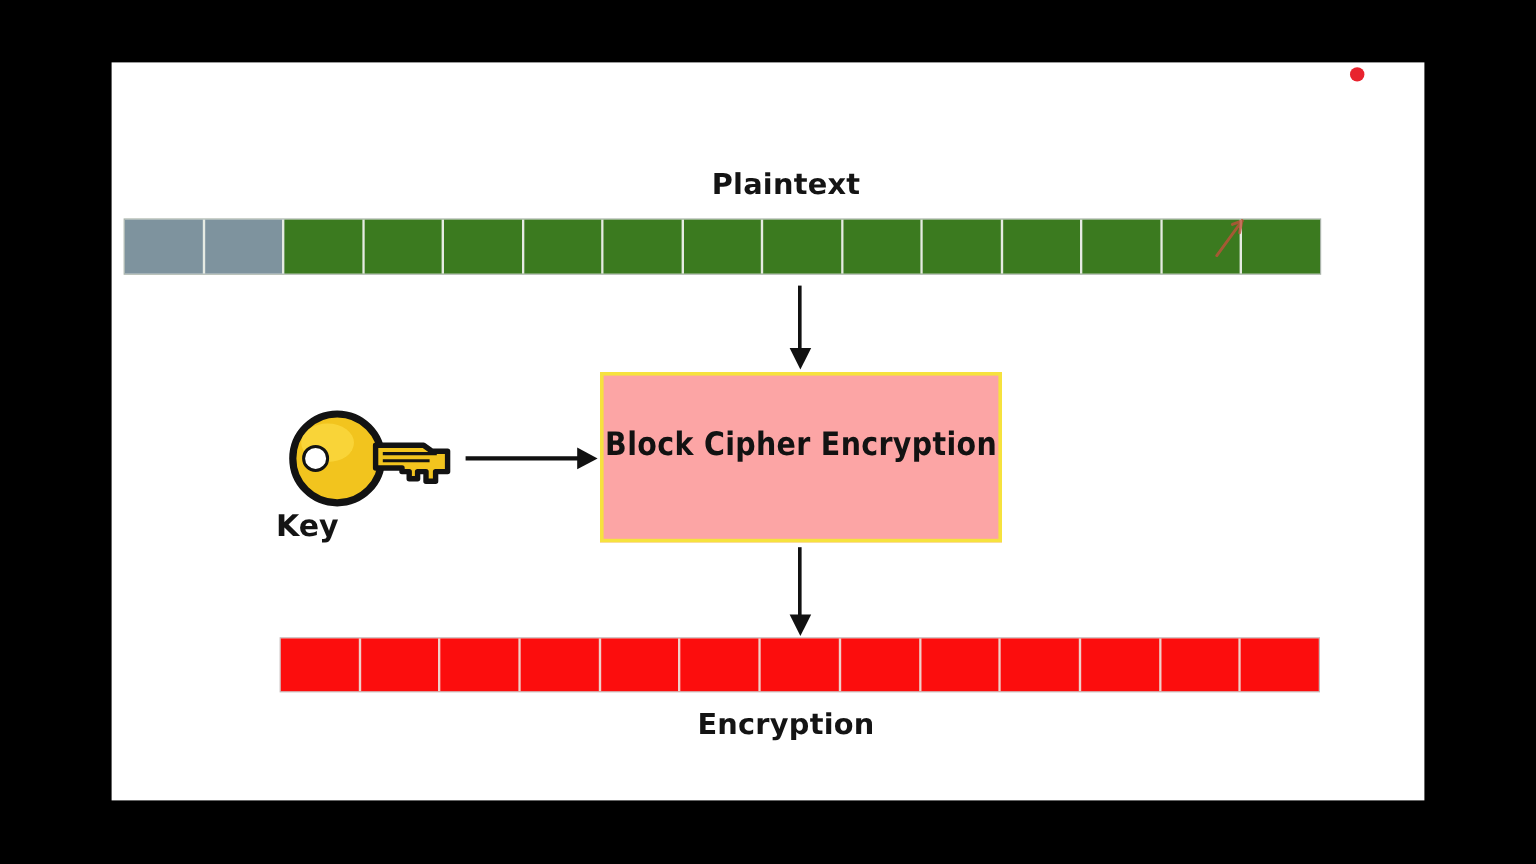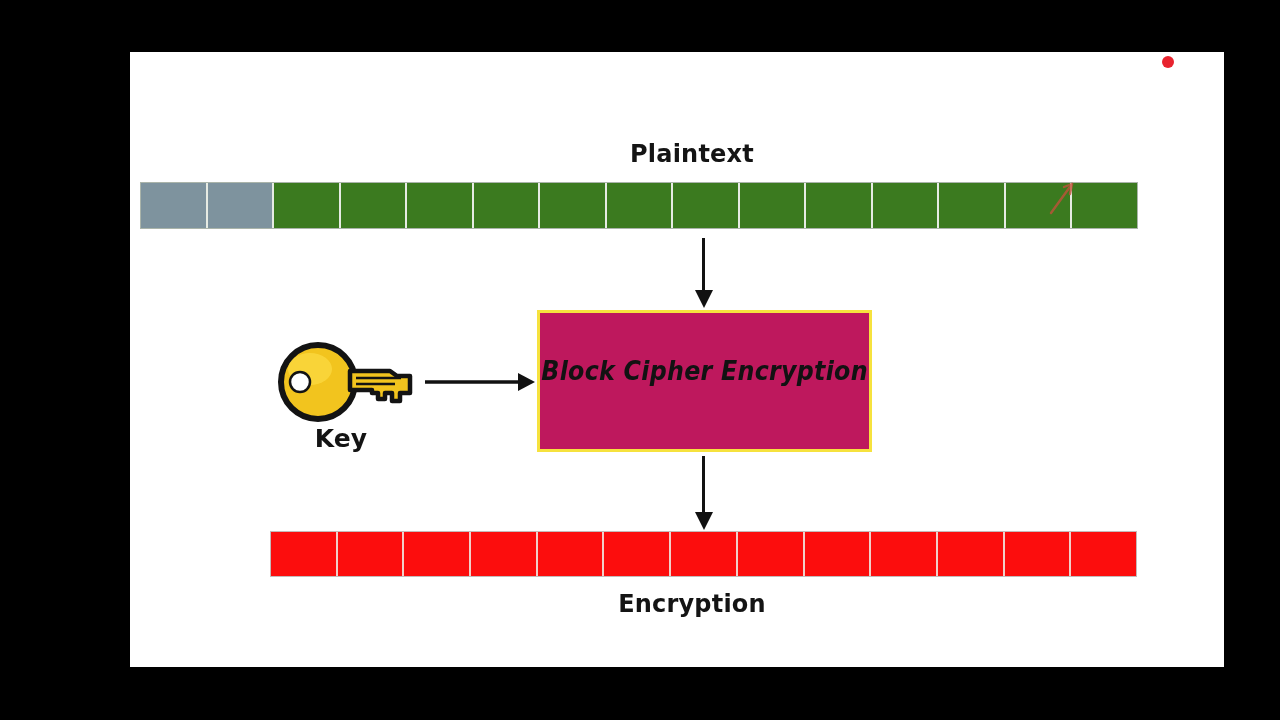--- a/index.html
+++ b/index.html
@@ -1,20 +1,19 @@
 <!DOCTYPE html>
 <html><head>
 <meta charset="utf-8">
 <style>
   html,body{margin:0;padding:0;background:#000;}
   *{box-sizing:border-box;}
   .stage{
     position:relative;width:1212px;height:720px;overflow:hidden;
     font-family:"DejaVu Sans","Liberation Sans",sans-serif;
-    margin-left:37px;
   }
   .slide{
     position:absolute;left:93px;top:52px;width:1094px;height:615px;
   }
   .rec-dot{
     position:absolute;left:1125px;top:56px;width:12px;height:12px;border-radius:50%;
   }
   .noise{
     position:absolute;left:1272px;top:52px;width:7px;height:613px;opacity:.55;
     background:
@@ -38,21 +37,21 @@
   .cipher-box{
     position:absolute;left:500px;top:310px;width:335px;height:142px;
     border:3px solid;display:flex;justify-content:center;align-items:flex-start;
   }
   .cipher-box .box-label{
     margin-top:42px;font-size:27px;font-weight:bold;white-space:nowrap;
     transform:scaleX(.88);transform-origin:center;letter-spacing:.3px;
   }
   .key-svg{position:absolute;left:235px;top:331px;width:265px;height:130px;}
   .key-label{
-    position:absolute;left:230px;top:424px;width:100px;text-align:right;
+    position:absolute;left:230px;top:424px;width:100px;text-align:left;
     font-size:25px;font-weight:bold;color:#141414;
   }
   .annotation-svg{position:absolute;left:1006px;top:179px;width:40px;height:40px;}
 </style>
 </head>
 <body>
 
 <div class="stage" style="background: rgb(0, 0, 0);">
 
   <div class="slide" style="background: rgb(255, 255, 255);"></div>
@@ -85,21 +84,21 @@
     <g fill="none" stroke-width="2.4" stroke-linecap="round" opacity="0.8" style="stroke: rgb(192, 82, 58);">
       <line x1="8" y1="34" x2="29" y2="5"></line>
       <line x1="29" y1="5" x2="21" y2="8"></line>
       <line x1="29" y1="5" x2="27" y2="15"></line>
     </g>
   </svg>
 
   <div class="v-arrow-line" style="left: 665px; top: 238px; height: 53px; background: rgb(17, 17, 17);"></div>
   <div class="v-arrow-head" style="left:658px;top:290px;"></div>
 
-  <div class="cipher-box" style="background: #be185d; border-color: rgb(246, 226, 62); font-style: italic;">
+  <div class="cipher-box" style="background: #fca5a5; border-color: rgb(246, 226, 62);">
     <div class="box-label" style="color: rgb(18, 18, 18);">Block Cipher Encryption</div>
   </div>
 
   <svg class="key-svg" viewBox="0 0 265 130">
 
     <circle cx="46" cy="51" r="37" stroke-width="6" style="fill: rgb(242, 196, 30); stroke: rgb(19, 19, 19);"></circle>
     <ellipse cx="38" cy="38" rx="22" ry="16" opacity="0.55" style="fill: rgb(255, 225, 78);"></ellipse>
 
     <path d="M78 40 H118 L125 45 H138 V62 H128 V70 H120 V62 H113 V68 H106 V62 H100 V59 H78 Z" stroke-width="4.5" stroke-linejoin="round" style="fill: rgb(242, 196, 30); stroke: rgb(19, 19, 19);"></path>
 

